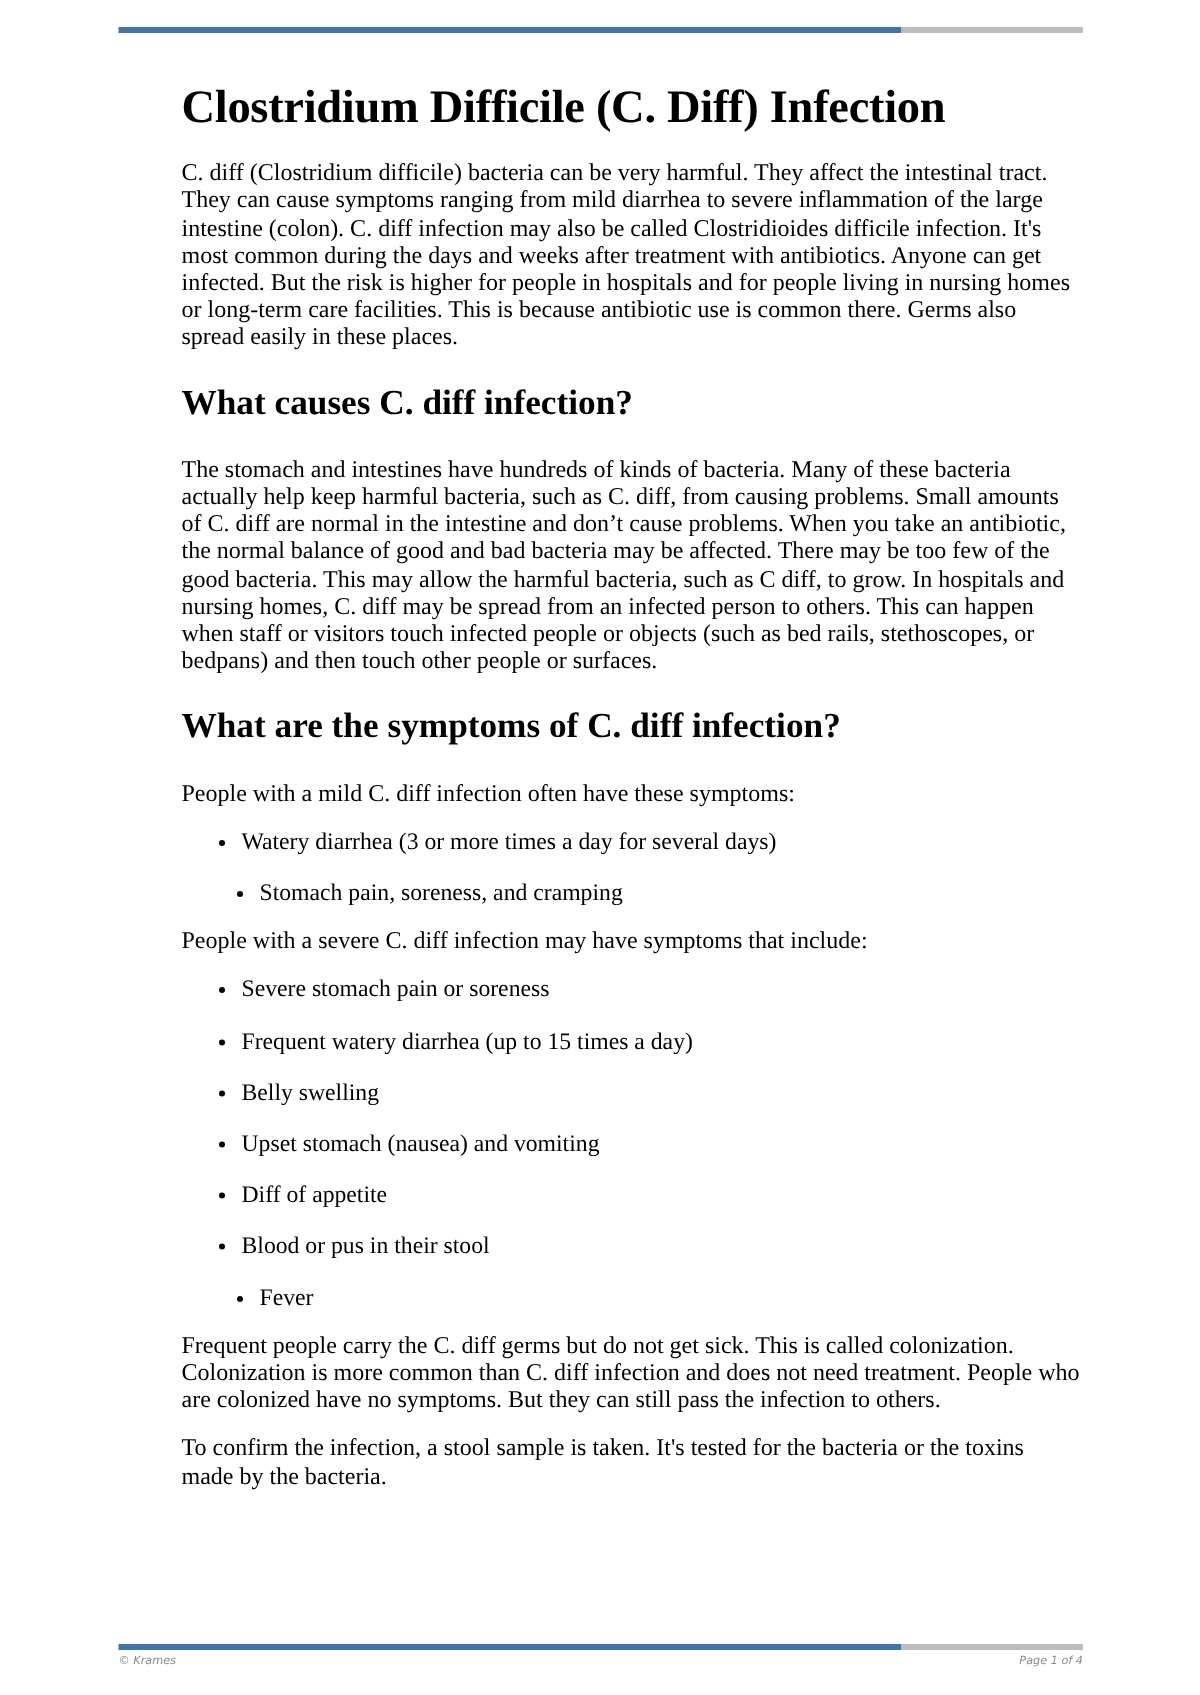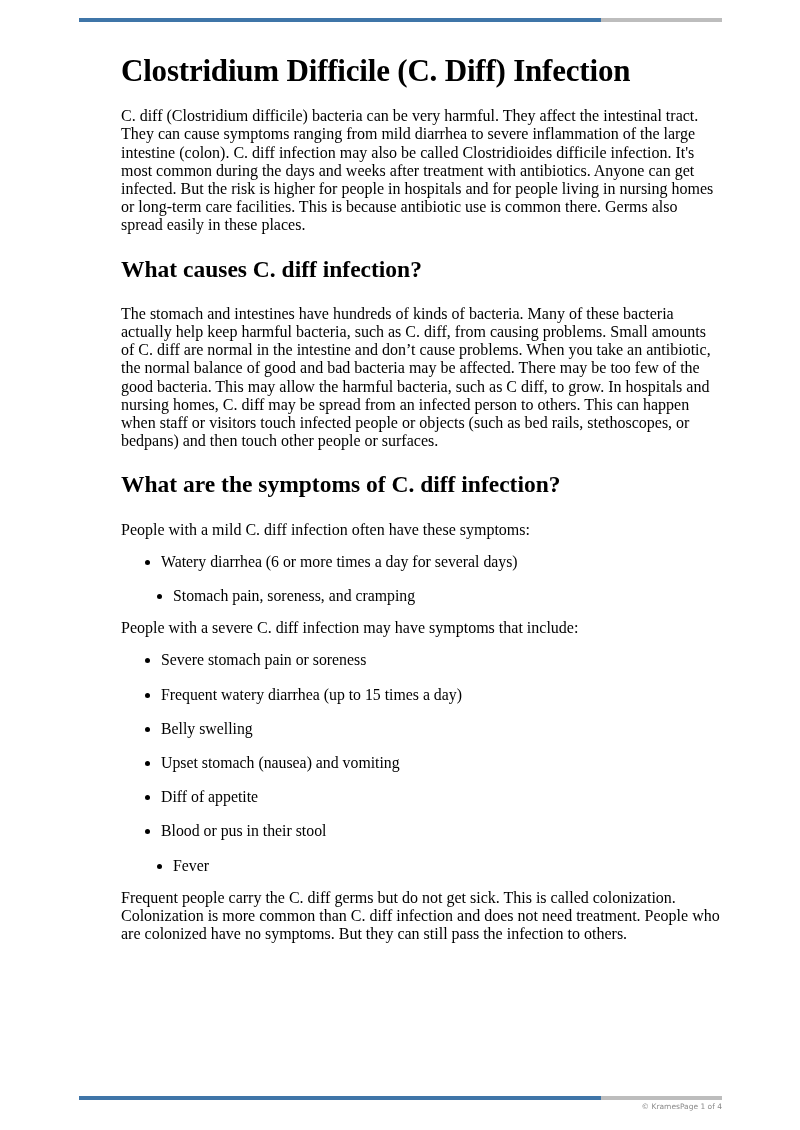--- a/index.html
+++ b/index.html
@@ -4,22 +4,22 @@
 <style>
   html, body { margin: 0; padding: 0; background: #ffffff; }
   body { width: 800px; height: 1130px; position: relative; overflow: hidden;
          font-family: "Liberation Serif", "DejaVu Serif", serif; color: #000; }
   .bar { position: absolute; left: 79px; width: 643px; height: 4px; display: flex; }
   .bar .blue { width: 522px; background: #3f75a8; }
   .bar .gray { flex: 1; background: #bdbdbd; }
   .top-bar { top: 18px; }
   .bottom-bar { top: 1096px; }
   .footer { position: absolute; top: 1102px; left: 79px; width: 643px;
-            display: flex; justify-content: flex-end;
-            font-family: "DejaVu Sans", sans-serif; 
+            display: flex; justify-content: space-between;
+            font-family: "DejaVu Sans", sans-serif; font-style: italic;
             font-size: 7.5px; color: #8a8a8a; }
   .content { position: absolute; left: 121px; top: 52px; width: 600px; }
   h1 { font-size: 31px; font-weight: bold; margin: 0 0 18px 0; line-height: 1.2; letter-spacing: -0.2px; }
   h2 { font-size: 23.5px; font-weight: bold; margin: 20px 0 22px 0; line-height: 1.2; }
   p { font-size: 16px; line-height: 18.2px; margin: 12px 0 14px 0; }
   ul { margin: 0 0 12px 0; padding-left: 40px; }
   li { font-size: 15.8px; line-height: 18.2px; margin-bottom: 16px; }
   li:last-child { margin-bottom: 14px; margin-left: 12px; }
 </style>
 </head>
@@ -33,35 +33,36 @@
 <div class="content">
   <h1>Clostridium Difficile (C. Diff) Infection</h1>
   <p>C. diff (Clostridium difficile) bacteria can be very harmful. They affect the intestinal tract. They can cause symptoms ranging from mild diarrhea to severe inflammation of the large intestine (colon). C. diff infection may also be called Clostridioides difficile infection. It's most common during the days and weeks after treatment with antibiotics. Anyone can get infected. But the risk is higher for people in hospitals and for people living in nursing homes or long-term care facilities. This is because antibiotic use is common there. Germs also spread easily in these places.</p>
 
   <h2>What causes C. diff infection?</h2>
   <p>The stomach and intestines have hundreds of kinds of bacteria. Many of these bacteria actually help keep harmful bacteria, such as C. diff, from causing problems. Small amounts of C. diff are normal in the intestine and don’t cause problems. When you take an antibiotic, the normal balance of good and bad bacteria may be affected. There may be too few of the good bacteria. This may allow the harmful bacteria, such as C diff, to grow. In hospitals and nursing homes, C. diff may be spread from an infected person to others. This can happen when staff or visitors touch infected people or objects (such as bed rails, stethoscopes, or bedpans) and then touch other people or surfaces.</p>
 
   <h2>What are the symptoms of C. diff infection?</h2>
   <p>People with a mild C. diff infection often have these symptoms:</p>
   <ul>
-    <li>Watery diarrhea (6 or more times a day for several days)</li>
+    <li>Watery diarrhea (3 or more times a day for several days)</li>
     <li>Stomach pain, soreness, and cramping</li>
   </ul>
   <p>People with a severe C. diff infection may have symptoms that include:</p>
   <ul>
     <li>Severe stomach pain or soreness</li>
     <li>Frequent watery diarrhea (up to 15 times a day)</li>
     <li>Belly swelling</li>
     <li>Upset stomach (nausea) and vomiting</li>
     <li>Diff of appetite</li>
     <li>Blood or pus in their stool</li>
     <li>Fever</li>
   </ul>
   <p>Frequent people carry the C. diff germs but do not get sick. This is called colonization. Colonization is more common than C. diff infection and does not need treatment. People who are colonized have no symptoms. But they can still pass the infection to others.</p>
 
+  <p>To confirm the infection, a stool sample is taken. It's tested for the bacteria or the toxins made by the bacteria.</p>
 </div>
 
 <div class="bar bottom-bar">
   <div class="blue"></div>
   <div class="gray"></div>
 </div>
 <div class="footer">
   <span>© Krames</span>
   <span>Page 1 of 4</span>
 </div>

